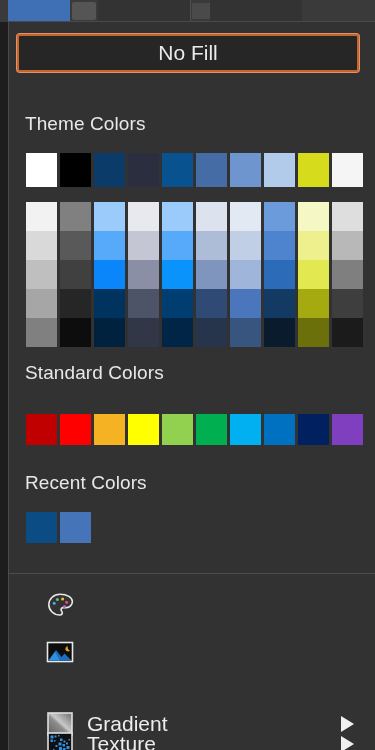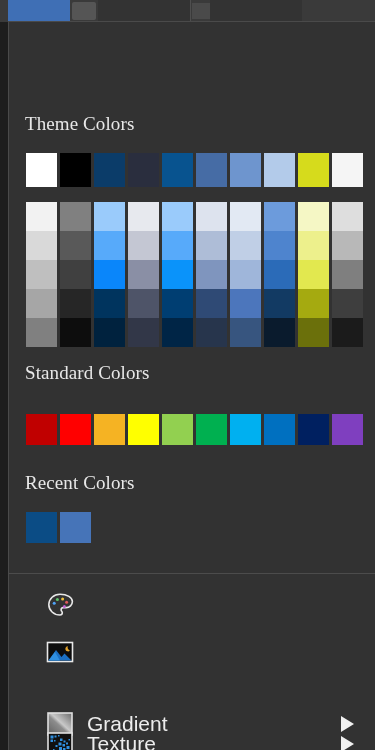--- a/index.html
+++ b/index.html
@@ -104,21 +104,20 @@
     font-size: 21px;
   }
 
   .section-title {
     position: absolute;
     left: 16px;
     color: #e8e8e8;
     font-size: 19px;
     letter-spacing: 0.1px;
     white-space: nowrap;
-    font-family: Liberation Serif, serif;
   }
   #theme-colors-title { top: 91px; }
   #standard-colors-title { top: 340px; }
   #recent-colors-title { top: 450px; }
 
   
   .swatch-row {
     position: absolute;
     display: flex;
   }
@@ -228,20 +227,23 @@
   <div class="tb-seg" id="tb-button-a"></div>
   <div class="tb-seg" id="tb-group-b"></div>
   <div class="tb-seg" id="tb-divider-1"></div>
   <div class="tb-seg" id="tb-button-c"></div>
   <div class="tb-seg" id="tb-group-c"></div>
   <div id="tb-text-icon">A</div>
 </div>
 
 <div id="fill-popup">
 
+  <div id="no-fill-button">
+    <div id="no-fill-button-label">No Fill</div>
+  </div>
 
   <div class="section-title" id="theme-colors-title">Theme Colors</div>
 
   <div class="swatch-row" id="theme-main-row">
       <div class="swatch" style="background: rgb(255, 255, 255);"></div>
       <div class="swatch" style="background: rgb(0, 0, 0);"></div>
       <div class="swatch" style="background: rgb(11, 60, 105);"></div>
       <div class="swatch" style="background: rgb(42, 46, 62);"></div>
       <div class="swatch" style="background: rgb(8, 83, 143);"></div>
       <div class="swatch" style="background: rgb(70, 108, 165);"></div>

